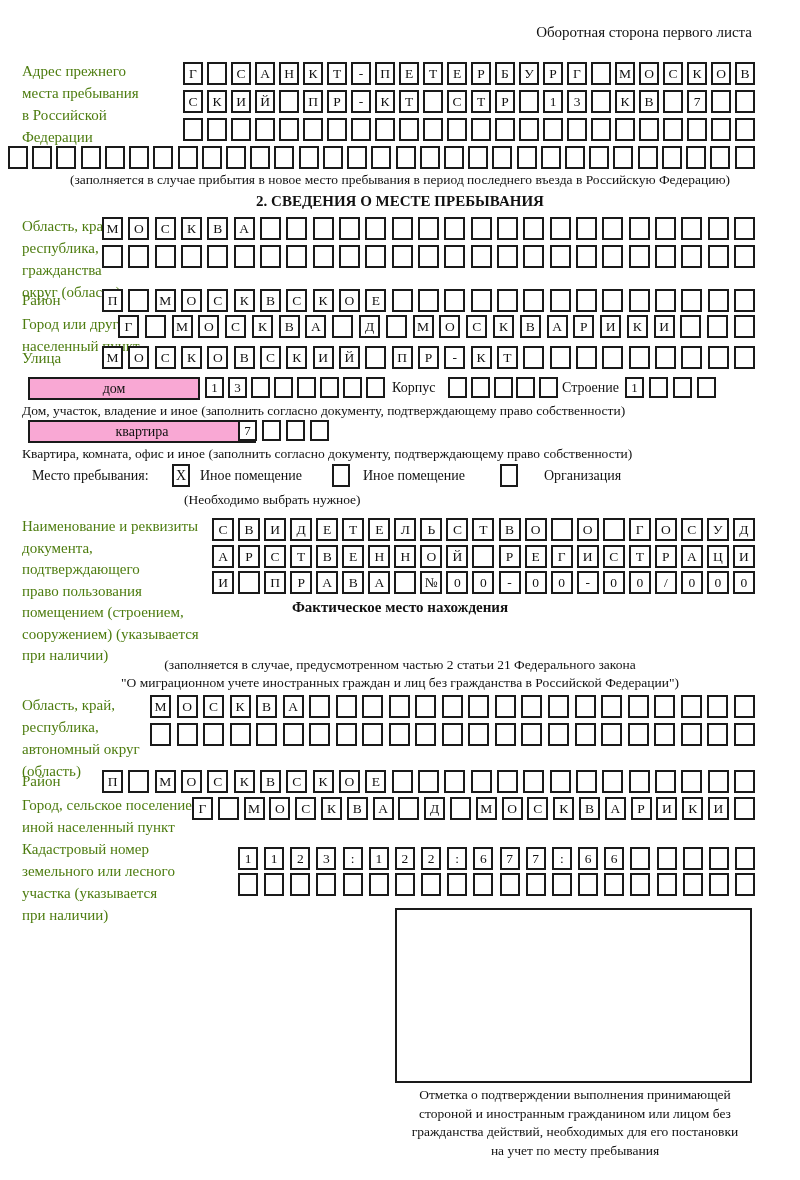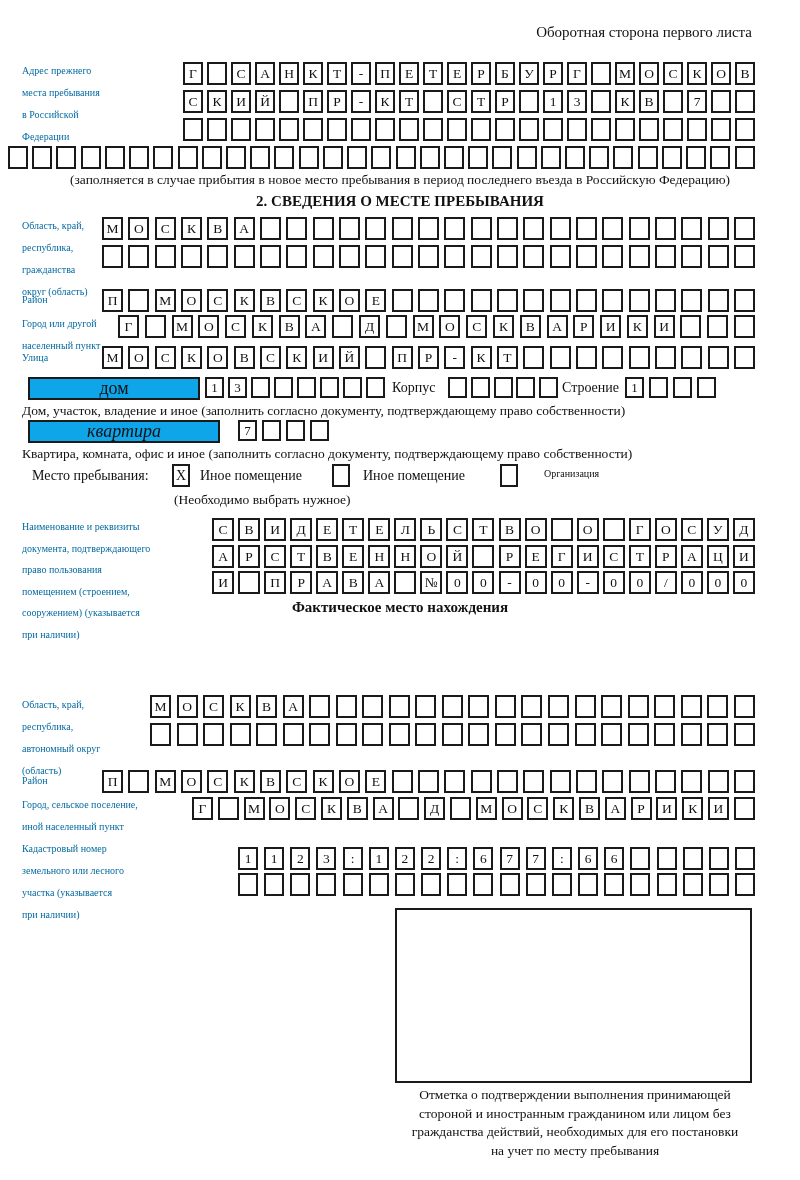--- a/index.html
+++ b/index.html
@@ -1,36 +1,36 @@
 <!DOCTYPE html>
 <html><head>
 <meta charset="utf-8">
 <style>
   html,body{margin:0;padding:0;background:#fff;}
   .page{position:relative;width:800px;height:1180px;background:#ffffff;
         font-family:"Liberation Serif","DejaVu Serif",serif;color:#111;overflow:hidden;}
 
   
-  .lbl{position:absolute;font-size:10px;line-height:22px;color:#0369a1;}
+  .lbl{position:absolute;font-size:15px;line-height:22px;color:#4d7c0f;}
   .note{position:absolute;font-size:13.5px;color:#111;}
   .title{position:absolute;font-weight:bold;font-size:15px;text-align:center;left:0;width:800px;}
   .center{text-align:center;}
 
   
   .cells{position:absolute;display:flex;justify-content:space-between;}
   .cell{box-sizing:border-box;width:21px;height:23px;border:2px solid #1a1a1a;
         display:flex;align-items:center;justify-content:center;
         font-size:13.5px;font-family:"Liberation Serif",serif;background:#fff;}
   .cells.w20 .cell{width:20px;}
   .cells.w22 .cell{width:22px;}
   .cells.small .cell{width:19px;height:21px;font-size:13px;}
 
   
   .namebox{position:absolute;box-sizing:border-box;border:2px solid #1a1a1a;height:23px;
-           display:flex;align-items:center;justify-content:center;font-size:18px;background:#0ea5e9;}
+           display:flex;align-items:center;justify-content:center;font-size:14px;background:#f9a8d4;}
   .checkbox{position:absolute;box-sizing:border-box;width:18px;height:23px;border:2px solid #1a1a1a;
             display:flex;align-items:center;justify-content:center;font-size:14px;background:#fff;}
 
   
   .r-addr1{left:183px;top:62px;width:572px;}
   .r-addr2{left:183px;top:90px;width:572px;}
   .r-addr3{left:183px;top:118px;width:572px;}
   .r-addr4{left:8px;top:146px;width:747px;}
   .r-obl1{left:102px;top:217px;width:653px;}
   .r-obl2{left:102px;top:245px;width:653px;}
@@ -358,37 +358,37 @@
     </div>
   <div class="note" style="left:562px;top:380px;font-size:14px;">Строение</div>
   <div class="cells small r-stroenie">
       <span class="cell">1</span>
       <span class="cell"></span>
       <span class="cell"></span>
       <span class="cell"></span>
     </div>
   <div class="note" style="left:22px;top:403px;">Дом, участок, владение и иное (заполнить согласно документу, подтверждающему право собственности)</div>
 
-  <div class="namebox" style="left:28px;top:420px;width:192px;font-style:italic;">квартира</div>
+  <div class="namebox" style="left:28px;top:420px;width:228px;">квартира</div>
   <div class="cells small r-kvartira">
       <span class="cell">7</span>
       <span class="cell"></span>
       <span class="cell"></span>
       <span class="cell"></span>
     </div>
   <div class="note" style="left:22px;top:446px;">Квартира, комната, офис и иное (заполнить согласно документу, подтверждающему право собственности)</div>
 
   <div class="note" style="left:32px;top:468px;font-size:14px;">Место пребывания:</div>
   <div class="checkbox" style="left:172px;top:464px;">X</div>
   <div class="note" style="left:200px;top:468px;font-size:14px;">Иное помещение</div>
   <div class="checkbox" style="left:332px;top:464px;"></div>
   <div class="note" style="left:363px;top:468px;font-size:14px;">Иное помещение</div>
   <div class="checkbox" style="left:500px;top:464px;"></div>
-  <div class="note" style="left:544px;top:468px;font-size:10px;">Организация</div>
-  <div class="note" style="left:174px;top:492px;">(Необходимо выбрать нужное)</div>
+  <div class="note" style="left:544px;top:468px;font-size:14px;">Организация</div>
+  <div class="note" style="left:184px;top:492px;">(Необходимо выбрать нужное)</div>
 
   <div class="lbl" style="left:22px;top:516px;width:190px;line-height:21.5px;">
       <div>Наименование и реквизиты</div>
       <div>документа, подтверждающего</div>
       <div>право пользования</div>
       <div>помещением (строением,</div>
       <div>сооружением) (указывается</div>
       <div>при наличии)</div>
     </div>
   <div class="cells w22 r-doc1">
@@ -455,20 +455,24 @@
       <span class="cell">-</span>
       <span class="cell">0</span>
       <span class="cell">0</span>
       <span class="cell">/</span>
       <span class="cell">0</span>
       <span class="cell">0</span>
       <span class="cell">0</span>
     </div>
 
   <div class="title" style="top:599px;">Фактическое место нахождения</div>
+  <div class="fact-note">
+      <div>(заполняется в случае, предусмотренном частью 2 статьи 21 Федерального закона</div>
+      <div>"О миграционном учете иностранных граждан и лиц без гражданства в Российской Федерации")</div>
+    </div>
 
   <div class="lbl" style="left:22px;top:694px;width:140px;">
       <div>Область, край,</div>
       <div>республика,</div>
       <div>автономный округ</div>
       <div>(область)</div>
     </div>
   <div class="cells r-fobl1">
       <span class="cell">М</span>
       <span class="cell">О</span>

